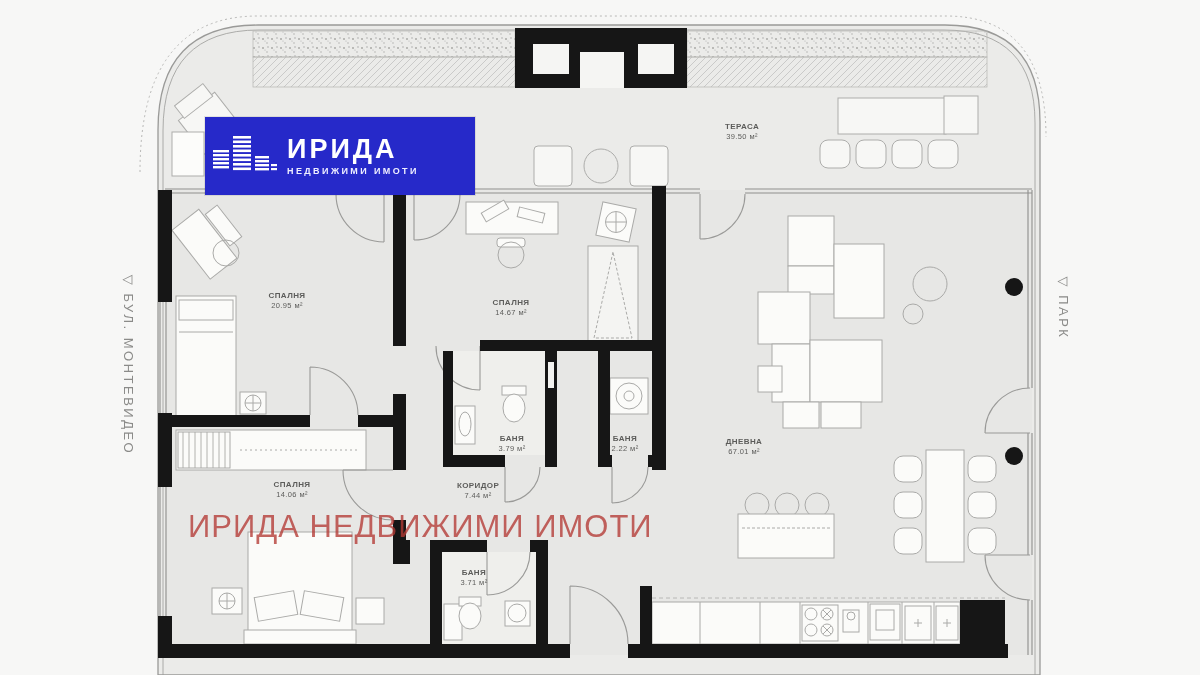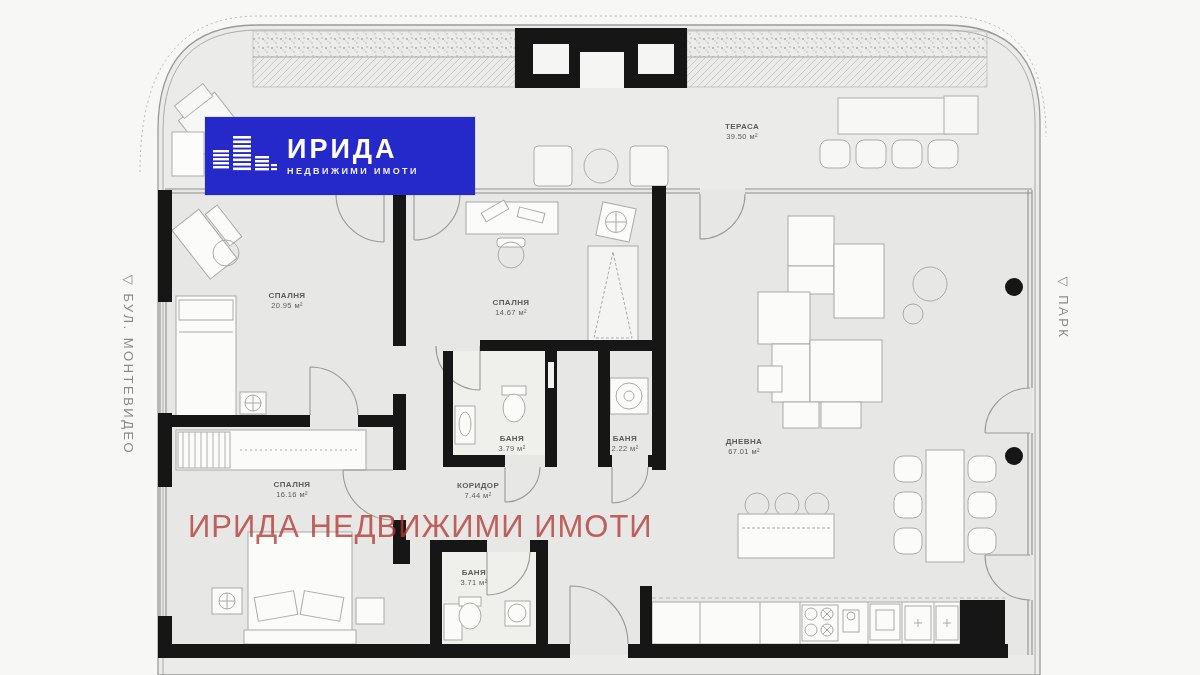--- a/index.html
+++ b/index.html
@@ -281,21 +281,21 @@
   <div class="room-label" style="left:287px;top:301px">
     <div class="rn">СПАЛНЯ</div>
       <div class="ra">20.95 м²</div>
   </div>
   <div class="room-label" style="left:511px;top:308px">
     <div class="rn">СПАЛНЯ</div>
       <div class="ra">14.67 м²</div>
   </div>
   <div class="room-label" style="left:292px;top:490px">
     <div class="rn">СПАЛНЯ</div>
-      <div class="ra">16.16 м²</div>
+      <div class="ra">14.06 м²</div>
   </div>
   <div class="room-label" style="left:512px;top:444px">
     <div class="rn">БАНЯ</div>
       <div class="ra">3.79 м²</div>
   </div>
   <div class="room-label" style="left:625px;top:444px">
     <div class="rn">БАНЯ</div>
       <div class="ra">2.22 м²</div>
   </div>
   <div class="room-label" style="left:478px;top:491px">

